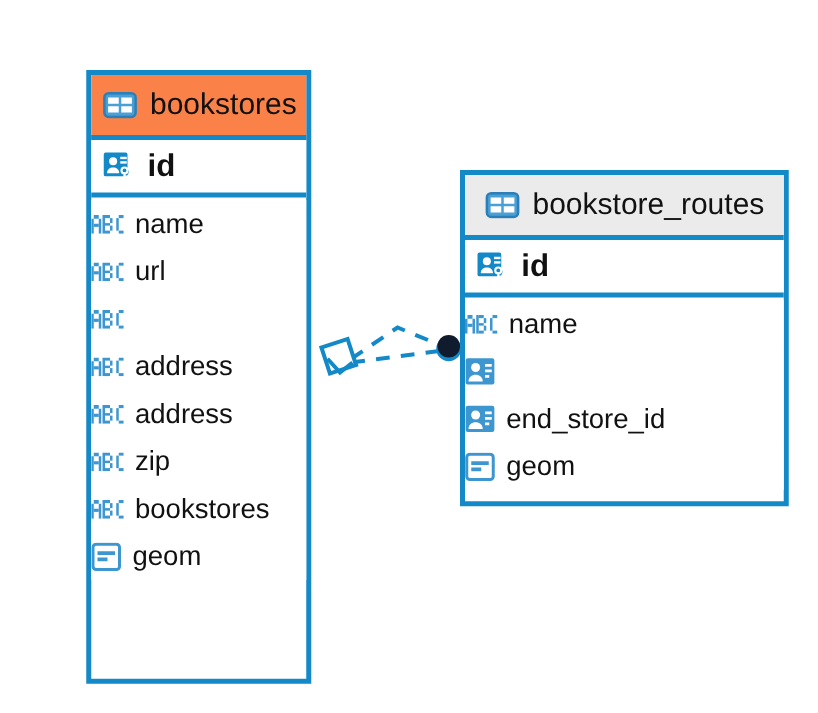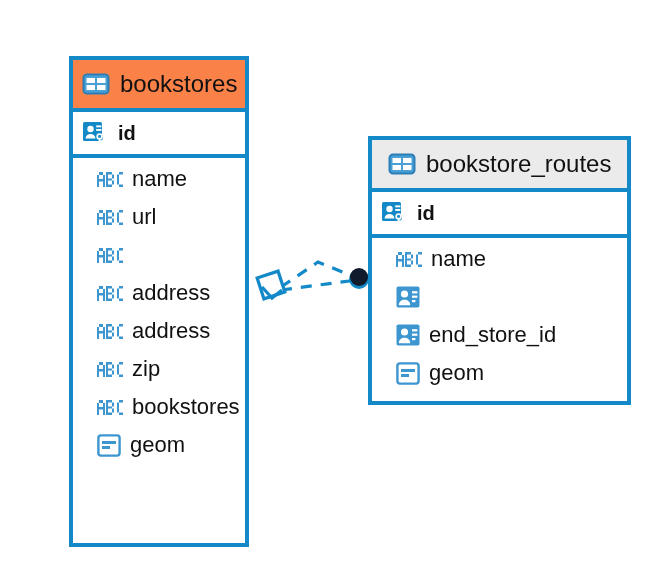--- a/index.html
+++ b/index.html
@@ -64,35 +64,35 @@
   .pk-row {
     box-sizing: border-box;
     height: 46px;
     display: flex;
     align-items: center;
     padding-left: 9px;
     border-bottom: 4px solid #1389c8;
     background: #ffffff;
   }
   .pk-label {
-    font-size: 20px;
+    font-size: 25px;
     font-weight: bold;
     color: #111111;
     margin-left: 10px;
     white-space: nowrap;
   }
 
   .field-list {
     padding-top: 2px;
   }
   .field-row {
     height: 38px;
     display: flex;
     align-items: center;
-    padding-left: 24px;
+    padding-left: 0;
     background: #ffffff;
   }
   .field-label {
     font-size: 22px;
     color: #111111;
     margin-left: 9px;
     white-space: nowrap;
   }
 
   

